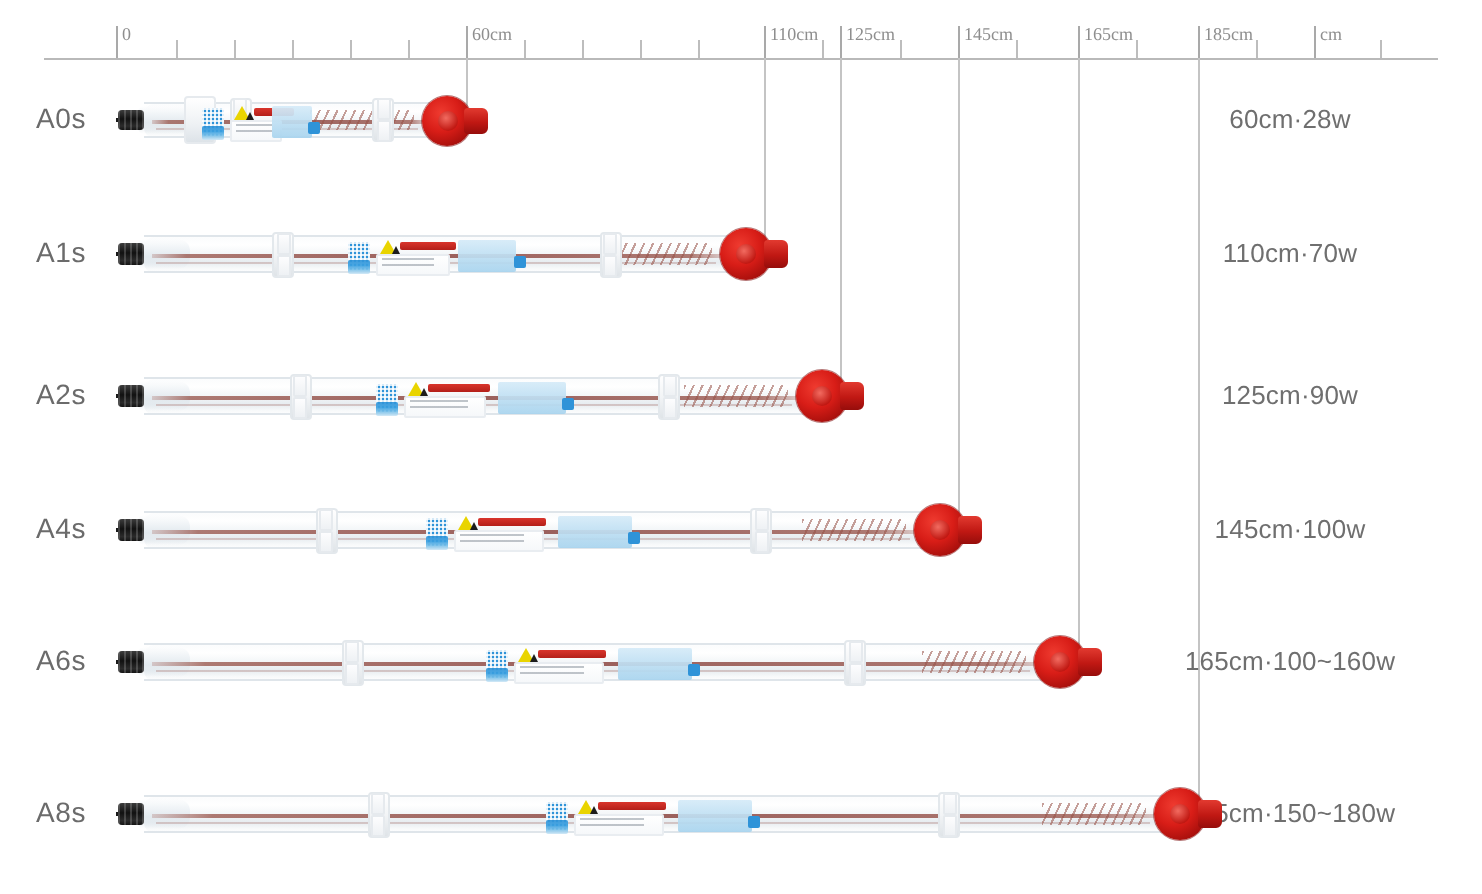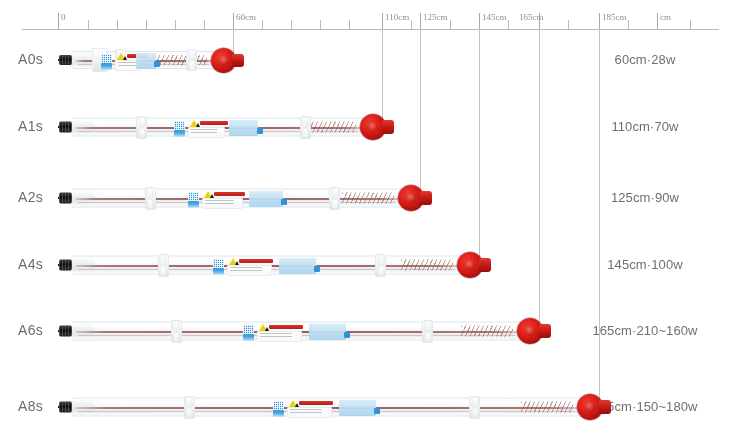--- a/index.html
+++ b/index.html
@@ -279,21 +279,21 @@
         <div class="ruler-tick minor" style="left: 568px;"></div>
         <div class="ruler-tick minor" style="left: 628px;"></div>
         <div class="ruler-tick minor" style="left: 690px;"></div>
       </div>
     <div id="ruler-labels">
         <div class="ruler-label" style="left: 61px;">0</div>
         <div class="ruler-label" style="left: 236px;">60cm</div>
         <div class="ruler-label" style="left: 385px;">110cm</div>
         <div class="ruler-label" style="left: 423px;">125cm</div>
         <div class="ruler-label" style="left: 482px;">145cm</div>
-        <div class="ruler-label" style="left: 519px;">165cm</div>
+        <div class="ruler-label" style="left: 542px;">165cm</div>
         <div class="ruler-label" style="left: 602px;">185cm</div>
         <div class="ruler-label" style="left: 660px;">cm</div>
       </div>
   </div>
 
   <div id="drop-lines">
       <div class="drop-line" style="left: 233px; top: 29px; height: 31px;"></div>
       <div class="drop-line" style="left: 382px; top: 29px; height: 98px;"></div>
       <div class="drop-line" style="left: 420px; top: 29px; height: 169px;"></div>
       <div class="drop-line" style="left: 479px; top: 29px; height: 236px;"></div>
@@ -470,21 +470,21 @@
           <div class="small-blue-sq" style="left: 256.02px; top: 21.5px; width: 6px; height: 6px;"></div>
           <div class="redcap" style="left: 399px; top: 20.5px; width: 22px; height: 26px;">
             <div class="redcap-flange" style="width: 26px; height: 26px;"></div>
             <div class="redcap-nub" style="left: 22px; width: 12px; height: 14px;"></div>
             <div class="redcap-hub" style="left: 7.8px; width: 10px; height: 10px;"></div>
           </div>
         </div>
       </div>
       <div class="row" style="top: 0px;">
         <div class="model-label" style="top: 322px;">A6s</div>
-        <div class="spec-label" style="left: 645px; top: 323px; transform: translateX(-50%);">165cm·210~160w</div>
+        <div class="spec-label" style="left: 645px; top: 323px; transform: translateX(-50%);">165cm·100~160w</div>
         <div class="tube" style="left: 58px; top: 310.5px; width: 481px; height: 41px;">
           <div class="barrel" style="left: 14px; width: 449px; height: 19px;">
             <div class="barrel-edge-top"></div>
             <div class="barrel-edge-bot"></div>
           </div>
           <div class="shoulder" style="left: 11px; top: 20.5px; width: 26px; height: 15px;"></div>
           <div class="capillary" style="left: 18px; top: 21.5px; width: 443px;"></div>
           <div class="capillary-shadow" style="left: 20px; top: 24.5px; width: 437px;"></div>
           <div class="spiral" style="left: 403px; top: 20.5px; width: 52px; height: 11px;"></div>
           <div class="connector-wire" style="left: 0px; top: 20.5px; width: 8px;"></div>

